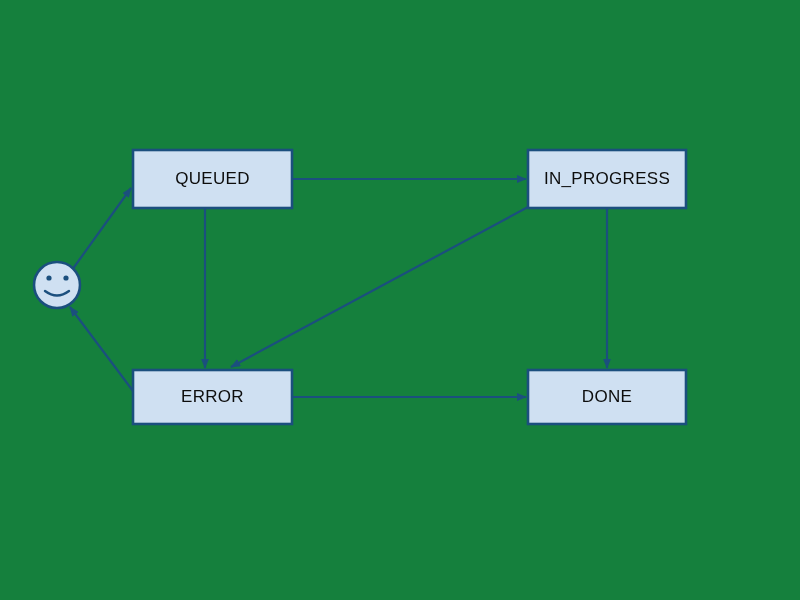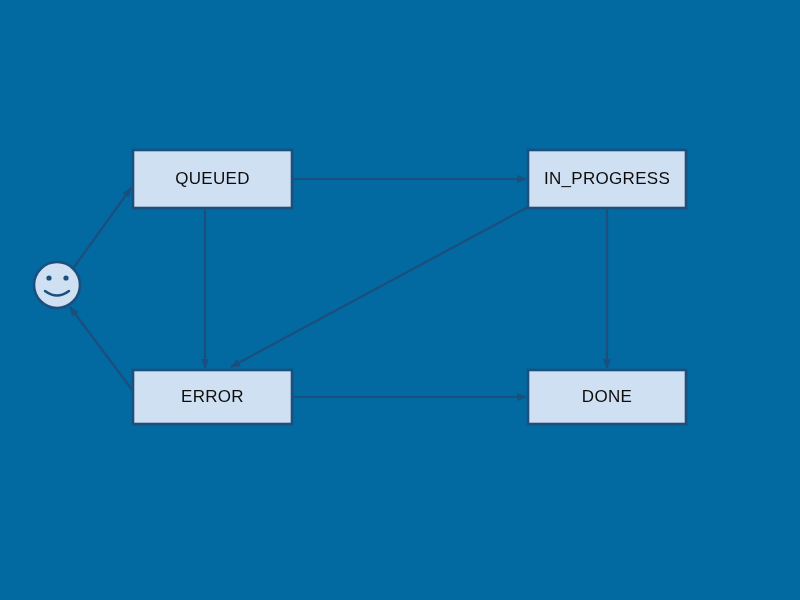--- a/index.html
+++ b/index.html
@@ -11,21 +11,21 @@
   body {
     width: 800px;
     height: 600px;
     overflow: hidden;
     font-family: "Liberation Sans", sans-serif;
   }
   #diagram-canvas {
     position: relative;
     width: 800px;
     height: 600px;
-    background: #0369a1;
+    background: #15803d;
   }
   svg.diagram-svg {
     position: absolute;
     top: 0;
     left: 0;
     width: 800px;
     height: 600px;
     display: block;
   }
   .node-rect {

